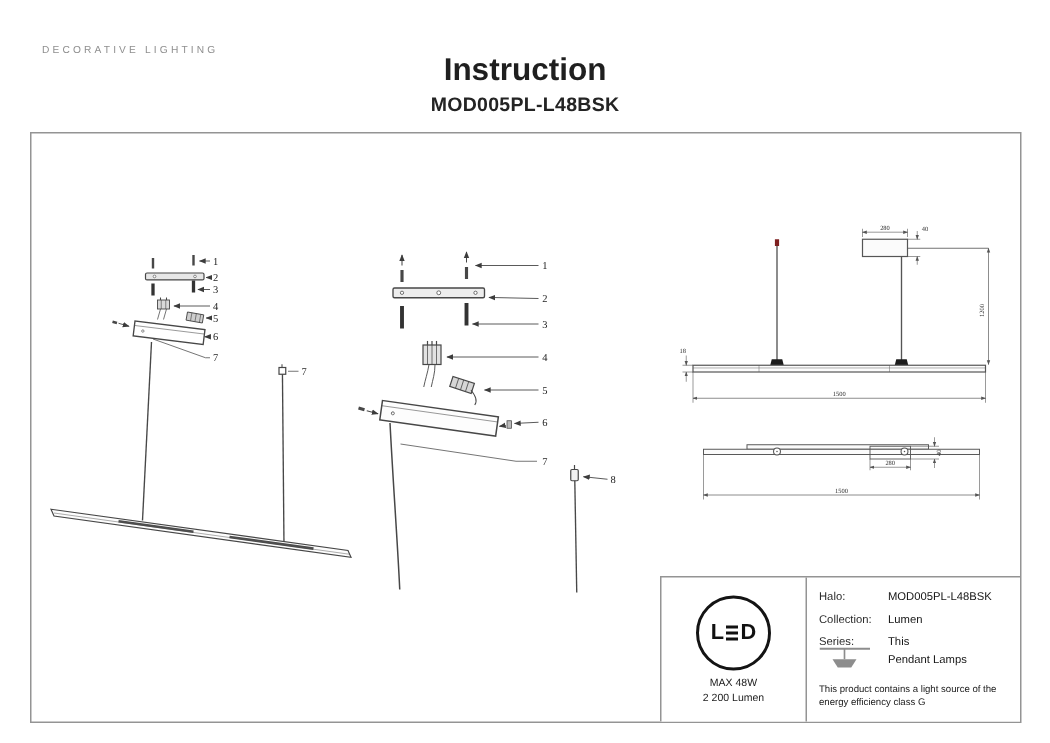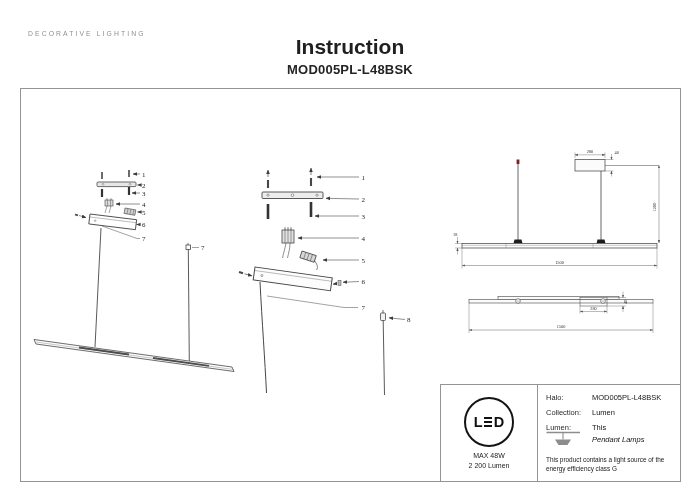--- a/index.html
+++ b/index.html
@@ -41,21 +41,21 @@
   .e-bars{display:flex;flex-direction:column;gap:1.6px;margin:0 1.3px;}
   .e-bars span{display:block;width:8.5px;height:2.4px;background:#111;}
   .power-line{font-size:7px;color:#222;margin-top:5px;}
   .lumen-line{font-size:7px;color:#222;margin-top:2.5px;}
   .spec-cell{flex:1;padding:8px 6px 4px 8px;font-size:7.5px;color:#1c1c1c;}
   .spec-row{display:flex;margin-bottom:6px;}
   .spec-label{width:46px;color:#2a2a2a;}
   .spec-value{color:#151515;}
   .category-row{display:flex;align-items:flex-start;margin-top:-1px;}
   .icon-wrap{width:46px;}
-  .category-text{padding-top:4px;color:#151515;font-style:italic;}
+  .category-text{padding-top:4px;color:#151515;}
   .energy-note{margin-top:5px;font-size:6.4px;line-height:1.45;color:#202020;width:128px;}
 </style>
 </head>
 <body>
 
 <div class="page">
 
   <div class="header">
     <div class="logo">
       <div class="tagline">DECORATIVE LIGHTING</div>
@@ -294,21 +294,21 @@
       <div class="spec-cell">
         <div class="spec-row">
           <span class="spec-label">Halo:</span>
           <span class="spec-value">MOD005PL-L48BSK</span>
         </div>
         <div class="spec-row">
           <span class="spec-label">Collection:</span>
           <span class="spec-value">Lumen</span>
         </div>
         <div class="spec-row" style="margin-bottom:0;">
-          <span class="spec-label">Lumen:</span>
+          <span class="spec-label">Series:</span>
           <span class="spec-value">This</span>
         </div>
         <div class="category-row">
           <span class="icon-wrap">
             <svg width="37" height="17" viewBox="0 0 37 17" xmlns="http://www.w3.org/2000/svg">
               <line x1="0.5" y1="1.5" x2="34" y2="1.5" stroke="#8d8d8d" stroke-width="1.3"></line>
               <line x1="17" y1="1.5" x2="17" y2="8.5" stroke="#8d8d8d" stroke-width="1.1"></line>
               <path d="M9,8.5 h16 l-3.5,5.5 h-9 z" fill="#8d8d8d" stroke="none"></path>
             </svg>
           </span>

